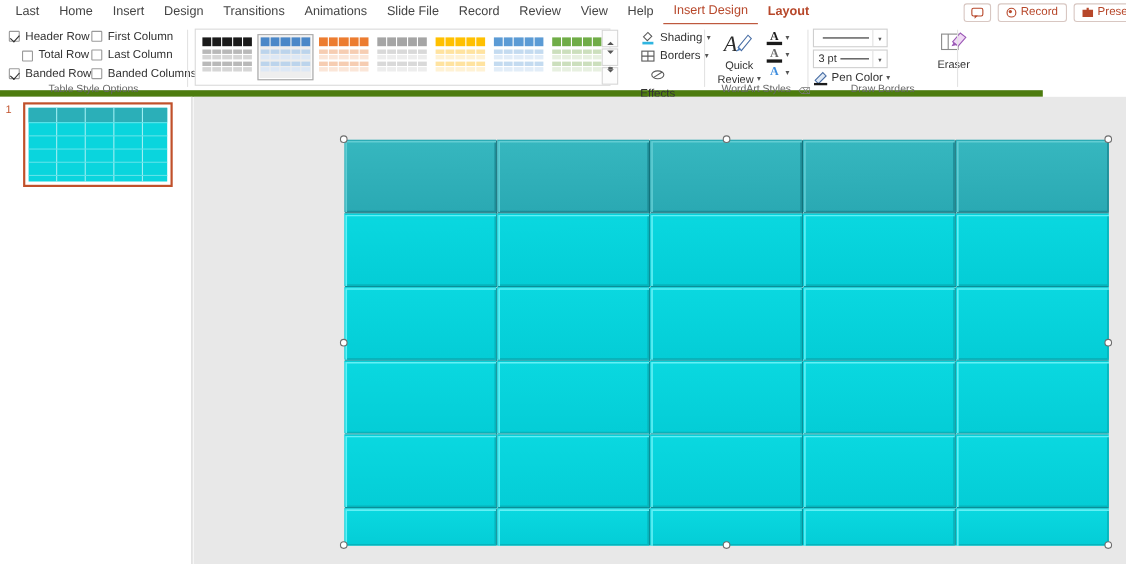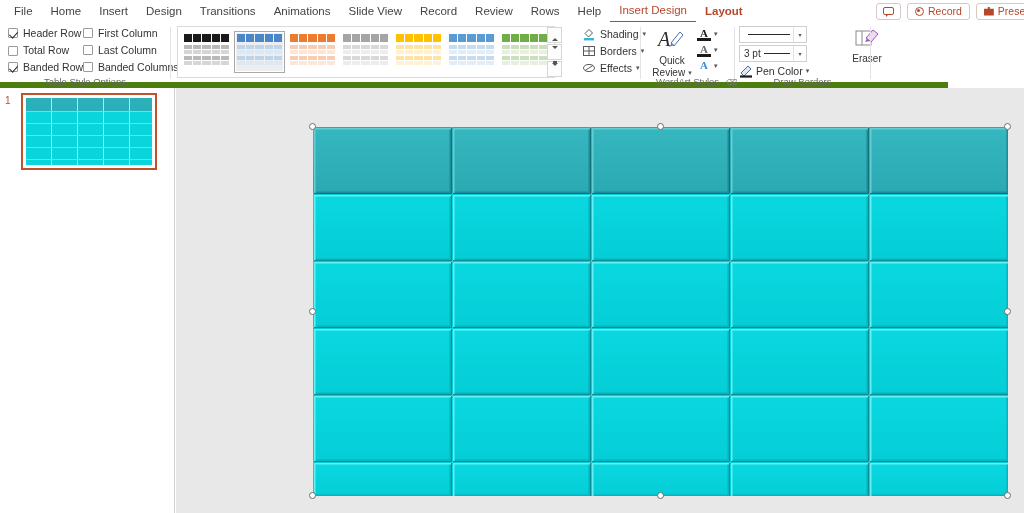--- a/index.html
+++ b/index.html
@@ -242,30 +242,30 @@
     border-radius: 50%;
     background: #ffffff; border: 1px solid #6d6d6d;
     margin-left: -4px; margin-top: -4px;
     z-index: 5;
   }
 </style>
 </head>
 <body>
 
 <div class="tabstrip">
-  <div class="tab">File</div>
+  <div class="tab">Last</div>
   <div class="tab">Home</div>
   <div class="tab">Insert</div>
   <div class="tab">Design</div>
   <div class="tab">Transitions</div>
   <div class="tab">Animations</div>
-  <div class="tab">Slide View</div>
+  <div class="tab">Slide File</div>
   <div class="tab">Record</div>
   <div class="tab">Review</div>
-  <div class="tab">Rows</div>
+  <div class="tab">View</div>
   <div class="tab">Help</div>
   <div class="tab active">Insert Design</div>
   <div class="tab contextual">Layout</div>
 </div>
 
 <div class="topright">
   <div class="tr-btn" style="padding:0 6px;">
     <span class="bubble"></span>
   </div>
   <div class="tr-btn">
@@ -282,21 +282,21 @@
 
   <div class="rgroup" id="grp-options">
     <div class="cbrow" style="left:8px; top:5px;">
       <span class="cbox checked"></span>
       <span>Header Row</span>
     </div>
     <div class="cbrow" style="left:83px; top:5px;">
       <span class="cbox"></span>
       <span>First Column</span>
     </div>
-    <div class="cbrow" style="left:8px; top:22px;align-items:flex-end;">
+    <div class="cbrow" style="left:20px; top:22px;align-items:flex-end;">
       <span class="cbox"></span>
       <span>Total Row</span>
     </div>
     <div class="cbrow" style="left:83px; top:22px;">
       <span class="cbox"></span>
       <span>Last Column</span>
     </div>
     <div class="cbrow" style="left:8px; top:39px;">
       <span class="cbox checked"></span>
       <span>Banded Rows</span>
@@ -615,21 +615,21 @@
       <span class="mini-ico">
         <svg width="14" height="14" viewBox="0 0 14 14">
             <rect x="1.5" y="2.5" width="11" height="9" fill="#fff" stroke="#5b5b5b" stroke-width="1"></rect>
             <line x1="7" y1="2.5" x2="7" y2="11.5" stroke="#5b5b5b" stroke-width="1"></line>
             <line x1="1.5" y1="7" x2="12.5" y2="7" stroke="#5b5b5b" stroke-width="1"></line>
           </svg>
       </span>
       <span>Borders</span>
       <span class="chev">▾</span>
     </div>
-    <div class="sbe-item" style="left:2px; top:39px;">
+    <div class="sbe-item" style="left:2px; top:39px;flex-direction:column;">
       <span class="mini-ico">
         <svg width="14" height="14" viewBox="0 0 14 14">
             <ellipse cx="7" cy="7" rx="5.5" ry="3.6" fill="#fff" stroke="#5b5b5b" stroke-width="1"></ellipse>
             <line x1="3" y1="9.6" x2="11" y2="4.4" stroke="#5b5b5b" stroke-width="1"></line>
           </svg>
       </span>
       <span>Effects</span>
       <span class="chev">▾</span>
     </div>
   </div>

